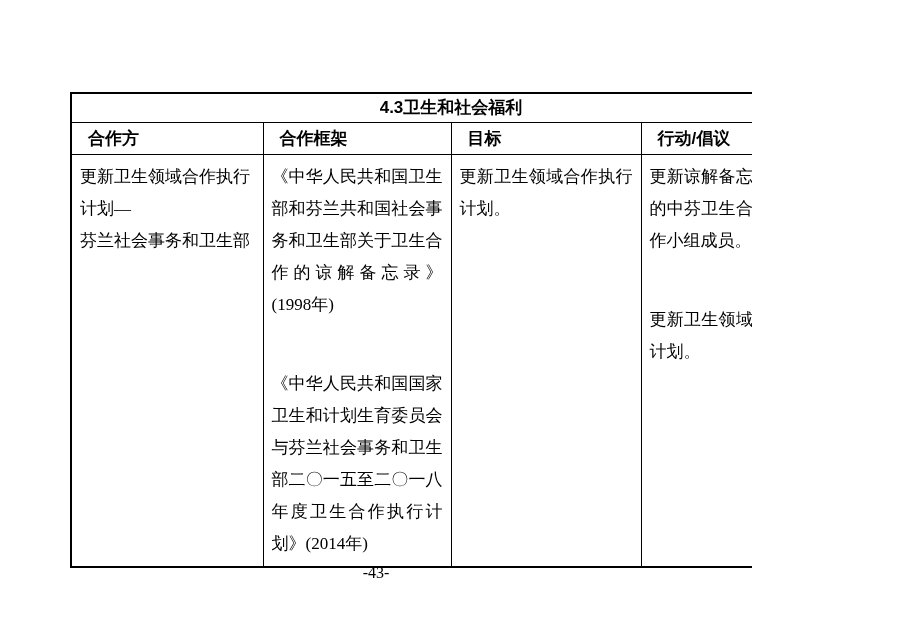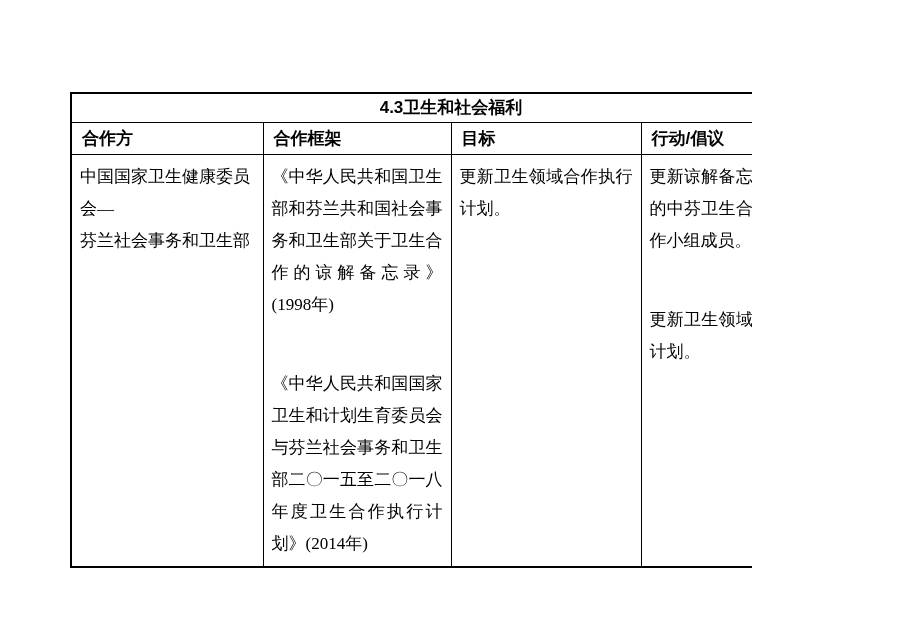--- a/index.html
+++ b/index.html
@@ -38,21 +38,21 @@
     font-weight: bold;
     font-family: "Liberation Sans", "DejaVu Sans", sans-serif;
     padding: 2px 4px;
   }
   td.header-cell {
     height: 32px;
     text-align: left;
     vertical-align: middle;
     font-weight: bold;
     font-family: "Liberation Sans", "DejaVu Sans", sans-serif;
-    padding: 2px 10px;
+    padding: 2px 16px;
   }
   td.body-cell {
     height: 374px;
     vertical-align: top;
     padding: 6px 8px 6px 8px;
     line-height: 32px;
   }
   td.body-cell p {
     margin: 0;
     text-align: justify;
@@ -91,32 +91,33 @@
         <td colspan="4" class="title-cell">4.3卫生和社会福利</td>
       </tr>
       <tr>
         <td class="header-cell">合作方</td>
         <td class="header-cell">合作框架</td>
         <td class="header-cell">目标</td>
         <td class="header-cell">行动/倡议</td>
       </tr>
       <tr>
         <td class="body-cell">
-          <p class="no-justify">中国国家卫生健康委员会—</p>
+          <p class="no-justify">更新卫生领域合作执行计划—</p>
           <p class="no-justify">芬兰社会事务和卫生部</p>
         </td>
         <td class="body-cell">
           <p>《中华人民共和国卫生部和芬兰共和国社会事务和卫生部关于卫生合作的谅解备忘录》(1998年)</p>
           <p class="para-gap">《中华人民共和国国家卫生和计划生育委员会与芬兰社会事务和卫生部二〇一五至二〇一八年度卫生合作执行计划》(2014年)</p>
         </td>
         <td class="body-cell">
           <p>更新卫生领域合作执行计划。</p>
         </td>
         <td class="body-cell">
           <p>更新谅解备忘录框架下的中芬卫生合作联合工作小组成员。</p>
           <p class="para-gap">更新卫生领域合作执行计划。</p>
         </td>
       </tr>
     </tbody>
   </table>
 
+  <div class="footer">-43-</div>
 
 </div>
 
 </body></html>

